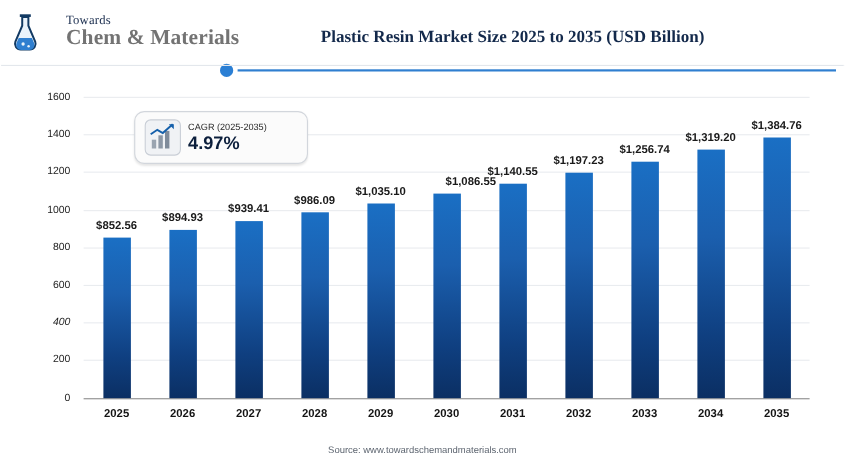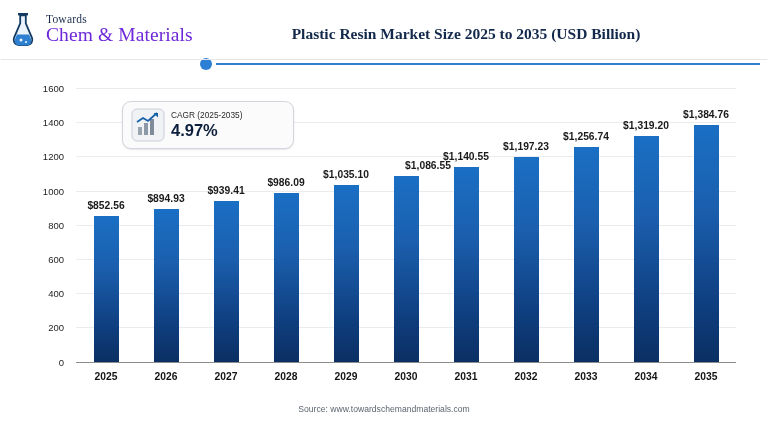--- a/index.html
+++ b/index.html
@@ -15,30 +15,30 @@
     position: relative;
     width: 768px; height: 431px;
     background: #ffffff;
   }
   
   .header {
     position: absolute; left: 0; top: 0; width: 768px; height: 60px;
   }
   .logo-wrap {
     position: absolute; left: 8px; top: 11px;
-    display: flex; align-items: center; gap: 8px;
+    display: flex; align-items: center; gap: 22px;
   }
   .flask-icon { width: 30px; height: 36px; position: relative; }
   .logo-text { line-height: 1; }
   .logo-top {
     font-size: 11.5px; color: #1a2d4e; letter-spacing: .2px;
     font-family: "Liberation Serif", serif;
   }
   .logo-main {
-    font-size: 19.5px; color: #6d28d9; font-weight: normal;
+    font-size: 19.5px; color: #737373; font-weight: bold;
     font-family: "Liberation Serif", serif;
     letter-spacing: .1px; margin-top: 0;
   }
   .chart-title {
     position: absolute; left: 192px; top: 25px; width: 548px;
     text-align: center;
     font-size: 15.5px; font-weight: bold; color: #13294b;
     font-family: "Liberation Serif", serif;
   }
   .rule-wrap {
@@ -92,21 +92,21 @@
   .x-labels {
     position: absolute; left: 76px; top: 368px; width: 660px; height: 16px;
     display: flex; justify-content: space-around; align-items: center;
   }
   .x-label {
     width: 60px; text-align: center;
     font-size: 10.3px; font-weight: bold; color: #141414;
   }
   
   .cagr-box {
-    position: absolute; left: 122px; top: 101px; width: 172px; height: 48px;
+    position: absolute; left: 122px; top: 101px; width: 158px; height: 48px;
     background: #fbfbfb; border: 1px solid #d2d6dc; border-radius: 9px;
     box-shadow: 0 1px 2px rgba(0,0,0,.10);
     display: flex; align-items: center; padding: 0 8px;
   }
   .cagr-icon { width: 34px; height: 34px; flex: 0 0 34px; }
   .cagr-text { margin-left: 6px; }
   .cagr-label { font-size: 8.3px; color: #2b2b2b; }
   .cagr-value { font-size: 16.5px; font-weight: bold; color: #0c1f3c; margin-top: 1px; }
   
   .source {
@@ -156,21 +156,21 @@
         <div class="gridline" style="top: 170.938px;"></div>
         <div class="gridline" style="top: 136.75px;"></div>
         <div class="gridline" style="top: 102.562px;"></div>
         <div class="gridline" style="top: 68.375px;"></div>
         <div class="gridline" style="top: 34.1875px;"></div>
         <div class="gridline" style="top: 0px;"></div>
       </div>
     <div id="yaxis">
         <div class="y-axis-label" style="top: 273.5px; right: 666px; left: -6px; width: 40px;">0</div>
         <div class="y-axis-label" style="top: 239.312px; right: 666px; left: -6px; width: 40px;">200</div>
-        <div class="y-axis-label" style="top: 205.125px; right: 666px; left: -6px; width: 40px;">400</div>
+        <div class="y-axis-label" style="top: 205.125px; right: 666px; left: -6px; width: 40px; font-style: italic;">400</div>
         <div class="y-axis-label" style="top: 170.938px; right: 666px; left: -6px; width: 40px;">600</div>
         <div class="y-axis-label" style="top: 136.75px; right: 666px; left: -6px; width: 40px;">800</div>
         <div class="y-axis-label" style="top: 102.562px; right: 666px; left: -6px; width: 40px;">1000</div>
         <div class="y-axis-label" style="top: 68.375px; right: 640px; left: -6px; width: 40px;">1200</div>
         <div class="y-axis-label" style="top: 34.1875px; right: 666px; left: -6px; width: 40px;">1400</div>
         <div class="y-axis-label" style="top: 0px; right: 666px; left: -6px; width: 40px;">1600</div>
       </div>
     <div class="axis-x"></div>
     <div class="bars" id="bars">
         <div class="bar-slot">

